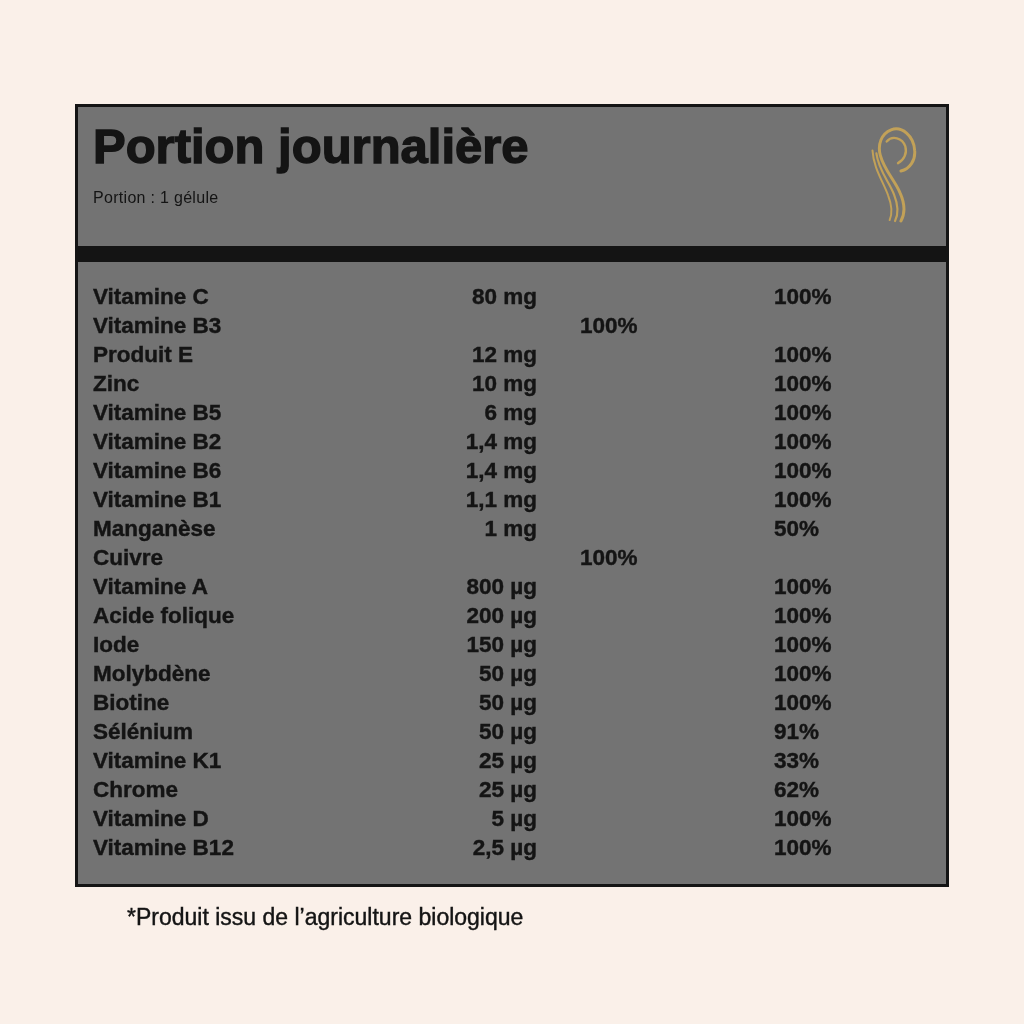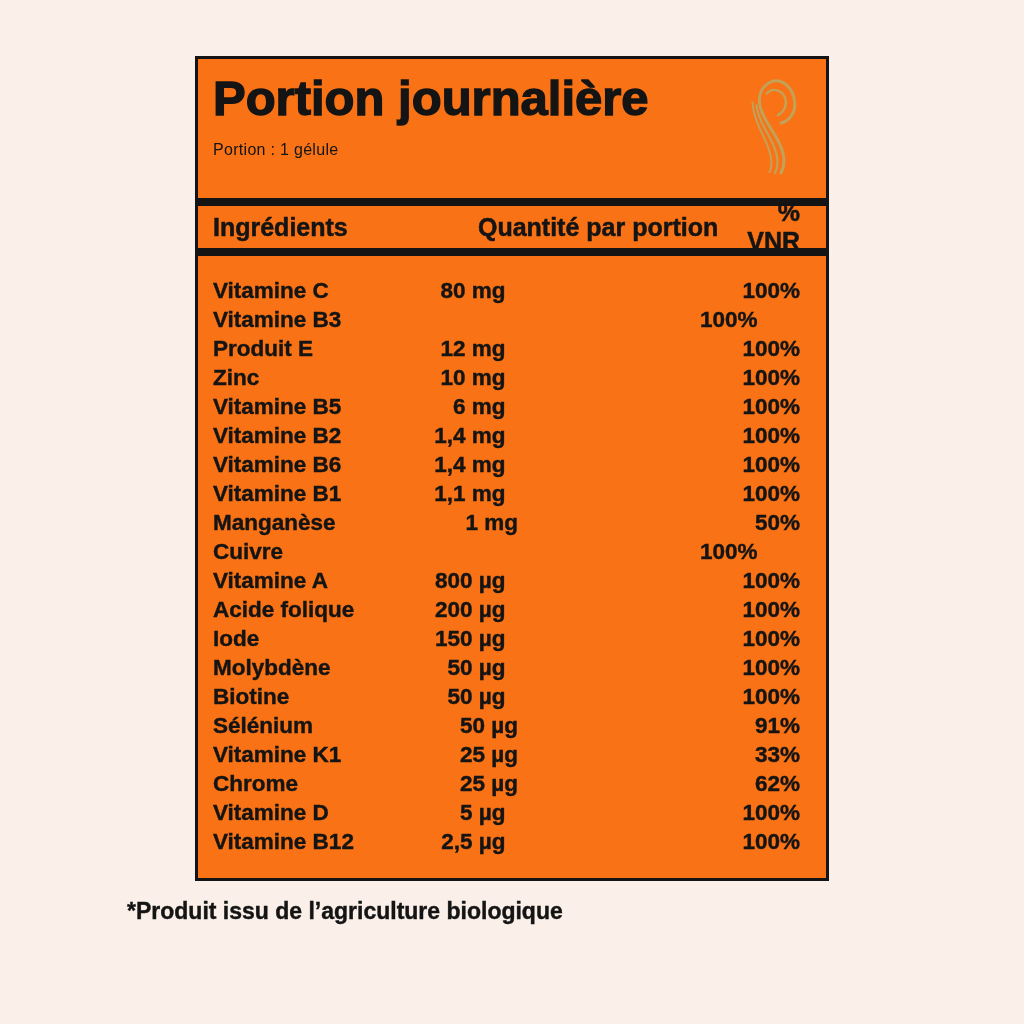--- a/index.html
+++ b/index.html
@@ -4,23 +4,23 @@
 <style>
   * { margin: 0; padding: 0; box-sizing: border-box; }
   html, body {
     width: 1024px; height: 1024px;
     background: #faf0e9;
     font-family: "Liberation Sans", "DejaVu Sans", sans-serif;
     color: #141414;
     overflow: hidden;
   }
   .card {
-    width: 634px;
-    margin: 56px auto 0;
-    background: #f97316;
+    width: 874px;
+    margin: 104px auto 0;
+    background: #737373;
     border: 3px solid #141414;
   }
   .card-header {
     position: relative;
     height: 139px;
     padding: 10px 24px 0 15px;
   }
   .title {
     font-size: 49px;
     line-height: 58px;
@@ -72,21 +72,21 @@
     white-space: nowrap;
   }
   .cell.name { width: 250px; }
   .cell.qty  { width: 194px; text-align: right; }
   .cell.vnr  { flex: 1; padding-left: 237px; }
   .footer-note {
     width: 790px;
     margin: 17px auto 0;
     padding-left: 10px;
     font-size: 23px;
-    font-weight: 700;
+    font-weight: 400;
     -webkit-text-stroke: 0.4px #141414;
   }
 </style>
 </head>
 <body>
 
 <div class="card">
 
   <div class="card-header">
     <div class="title">Portion journalière</div>
@@ -98,25 +98,20 @@
           <path stroke-width="2.4" d="M27 45 C33 42 36.5 35 34.5 28 C31.5 19 21 16.5 15.5 23"></path>
           <path stroke-width="2.2" d="M5 35 C7 52 18 64 23 77 C27 87 28 96 24 104"></path>
           <path stroke-width="2" d="M1 32 C2 50 12 64 17 78 C20.5 87 21.5 96 18.5 103"></path>
         </g>
       </svg>
     </div>
   </div>
 
   <div class="bar"></div>
 
-  <div class="thead">
-    <div class="th-name">Ingrédients</div>
-    <div class="th-qty">Quantité par portion</div>
-    <div class="th-vnr">% VNR</div>
-  </div>
 
   <div class="bar"></div>
 
   <div class="tbody">
       <div class="row">
         <span class="cell name">Vitamine C</span>
         <span class="cell qty">80 mg</span>
         <span class="cell vnr">100%</span>
       </div>
       <div class="row">

